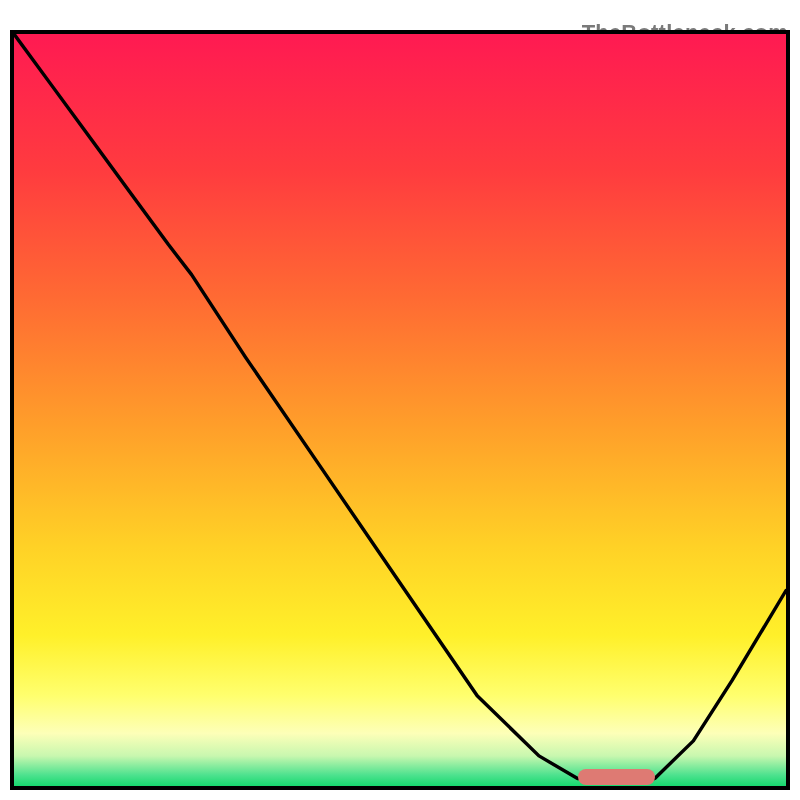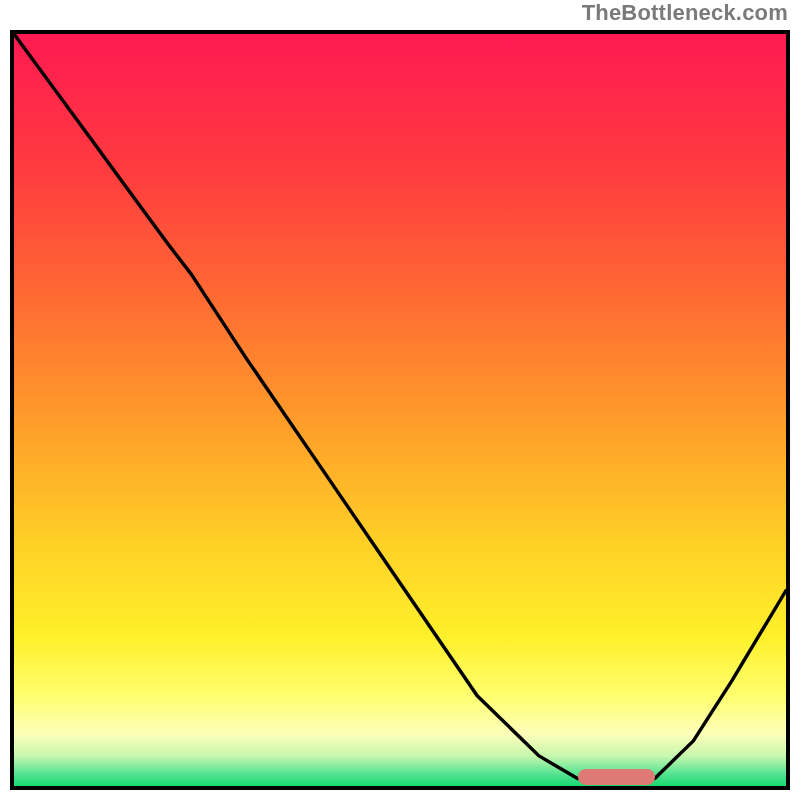--- a/index.html
+++ b/index.html
@@ -25,21 +25,21 @@
     position: absolute;
     inset: 0;
   }
   .curve {
     position: absolute;
     inset: 0;
     pointer-events: none;
   }
   .watermark {
     position: absolute;
-    top: 0;
+    top: 20px;
     right: 12px;
     font-size: 22px;
     font-weight: bold;
     color: #7a7a7a;
     letter-spacing: 0.2px;
   }
   .marker {
     position: absolute;
     background: #de7a73;
     border-radius: 8px;

